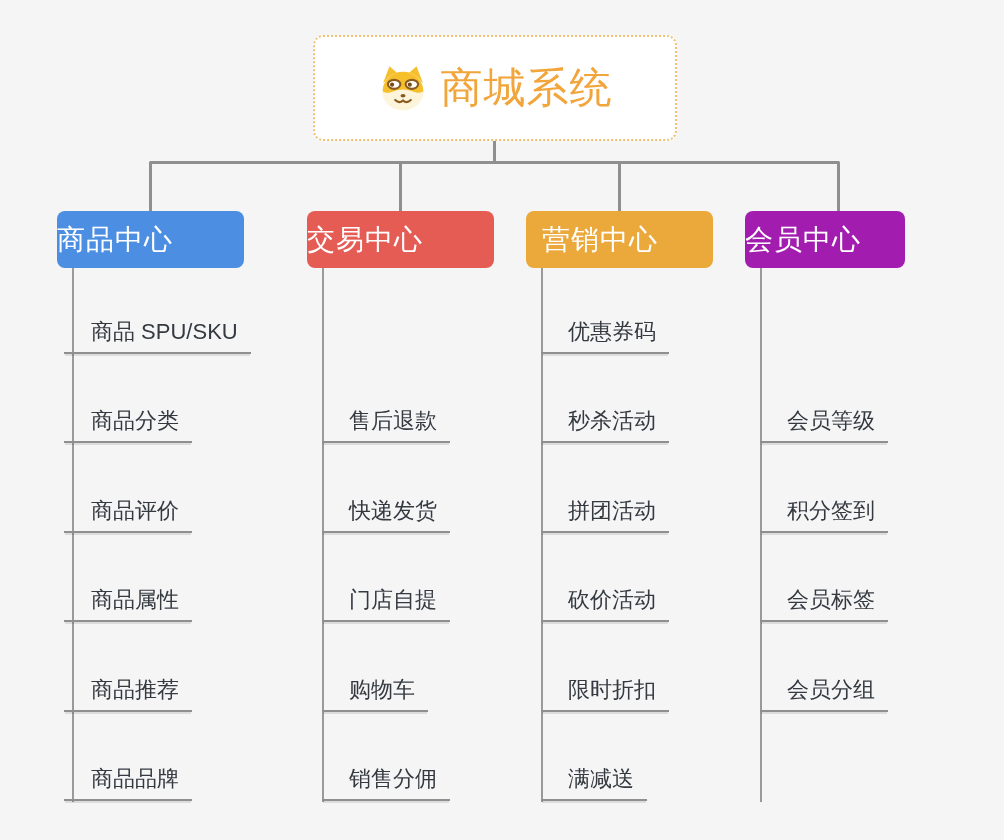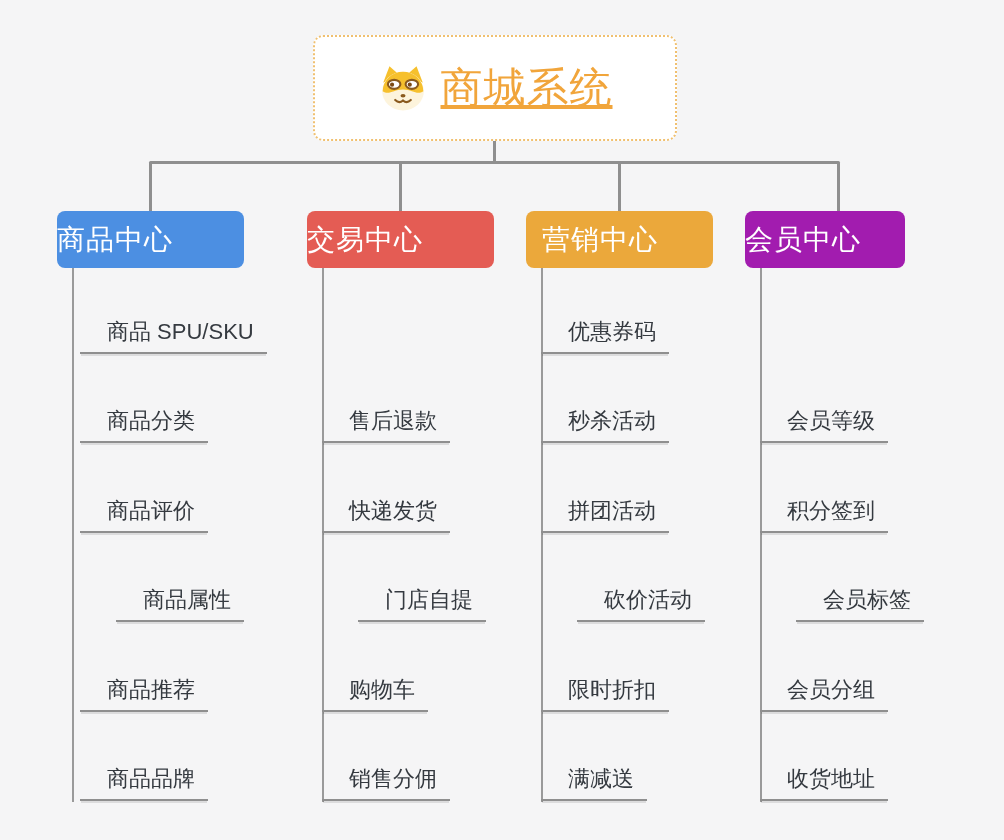--- a/index.html
+++ b/index.html
@@ -26,21 +26,20 @@
   .root-node{
     position:absolute;left:313px;top:35px;width:364px;height:106px;
     background:#ffffff;border:2px dotted #f0c070;border-radius:10px;
     box-sizing:border-box;
     display:flex;align-items:center;justify-content:center;gap:13px;
     cursor:pointer;
   }
   .root-title{
     font-size:42px;font-weight:500;color:#f1a53b;letter-spacing:1px;
     white-space:nowrap;
-    text-decoration:underline;
   }
   .doge{flex:0 0 auto;}
 
   
   .branch{
     position:absolute;top:211px;height:57px;line-height:57px;
     border-radius:8px;
     color:#ffffff;font-size:28px;letter-spacing:1px;
     cursor:pointer;box-sizing:border-box;
   }
@@ -51,23 +50,23 @@
 
   
   .leaf{
     position:absolute;
     font-size:22px;line-height:30px;color:#353a40;
     padding:0 13px 5px 27px;
     border-bottom:2px solid #8f8f8f;
     box-shadow:0 3px 0 -1px rgba(0,0,0,0.10);
     white-space:nowrap;cursor:pointer;
   }
-  .c0{left:80px;} .c1{left:322px;} .c2{left:541px;} .c3{left:760px;}
+  .c0{left:64px;} .c1{left:322px;} .c2{left:541px;} .c3{left:760px;}
   .r0{top:317px;} .r1{top:406px;} .r2{top:496px;}
-  .r3{top:585px;margin-left:36px;} .r4{top:675px;} .r5{top:764px;}
+  .r3{top:585px;} .r4{top:675px;} .r5{top:764px;}
 </style>
 </head>
 <body>
 
 <div class="canvas">
 
   <div class="conn root-stem"></div>
   <div class="conn rail rounded"></div>
   <div class="conn drop drop-0"></div>
   <div class="conn drop drop-1"></div>
@@ -117,15 +116,14 @@
   <div class="leaf c2 r1">秒杀活动</div>
   <div class="leaf c2 r2">拼团活动</div>
   <div class="leaf c2 r3">砍价活动</div>
   <div class="leaf c2 r4">限时折扣</div>
   <div class="leaf c2 r5">满减送</div>
 
   <div class="leaf c3 r1">会员等级</div>
   <div class="leaf c3 r2">积分签到</div>
   <div class="leaf c3 r3">会员标签</div>
   <div class="leaf c3 r4">会员分组</div>
-  <div class="leaf c3 r5">收货地址</div>
 
 </div>
 
 </body></html>

